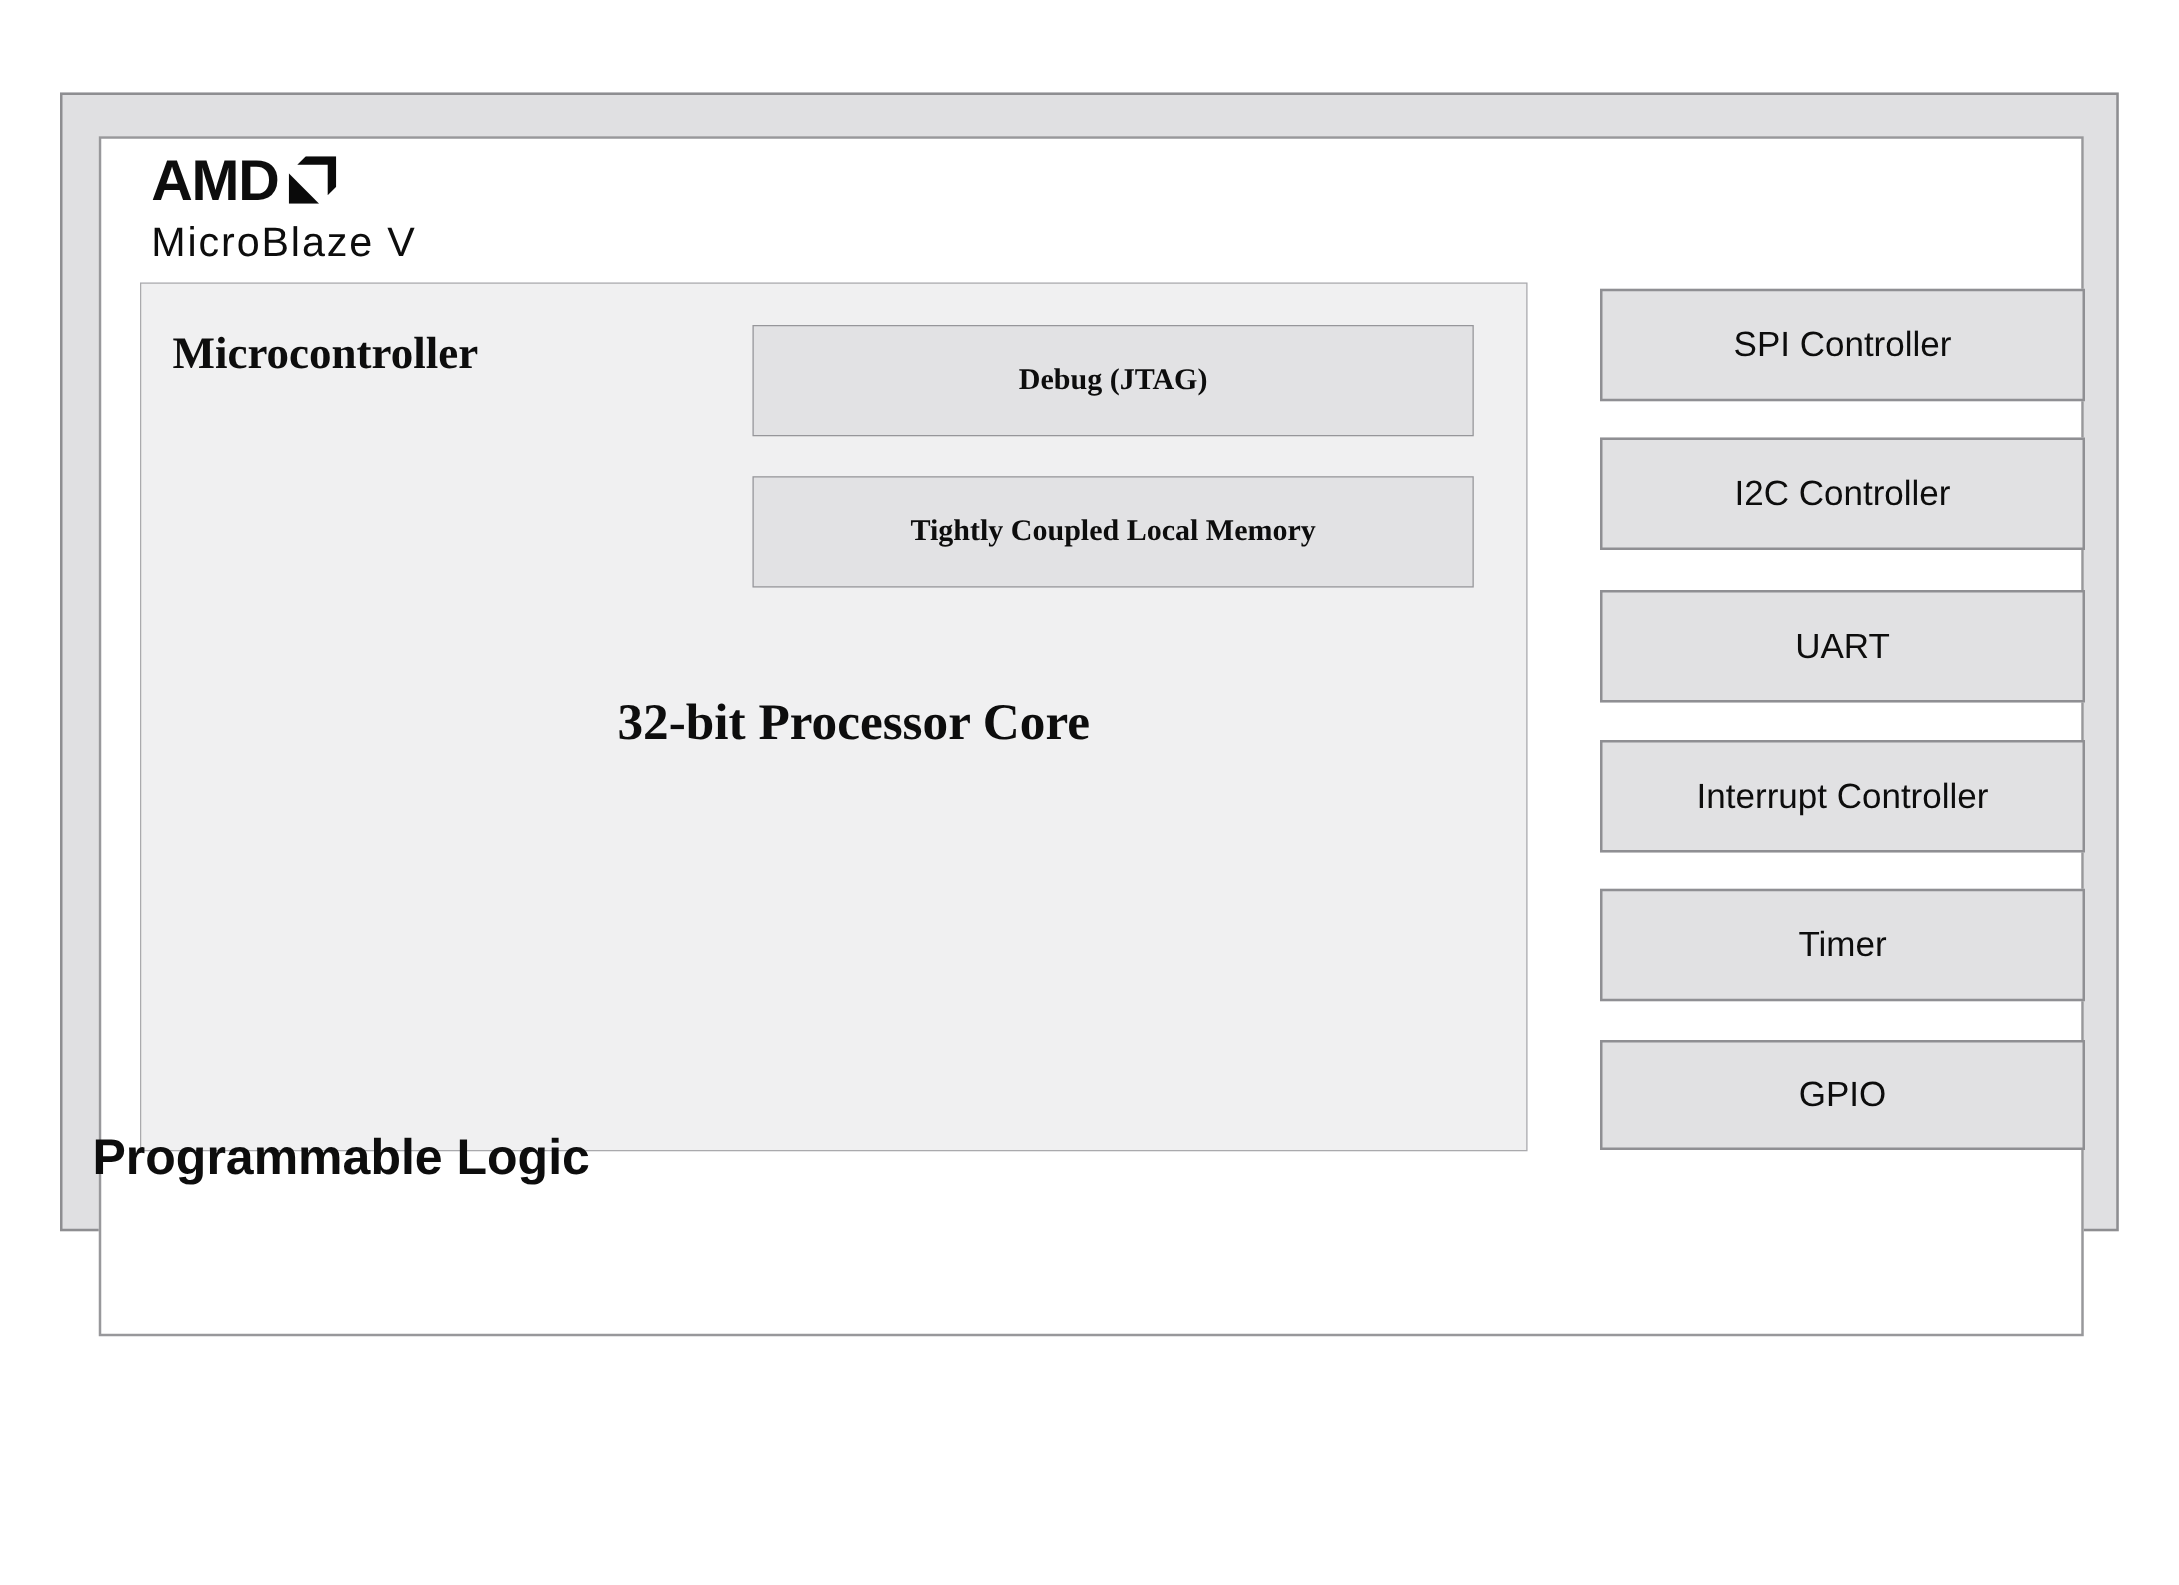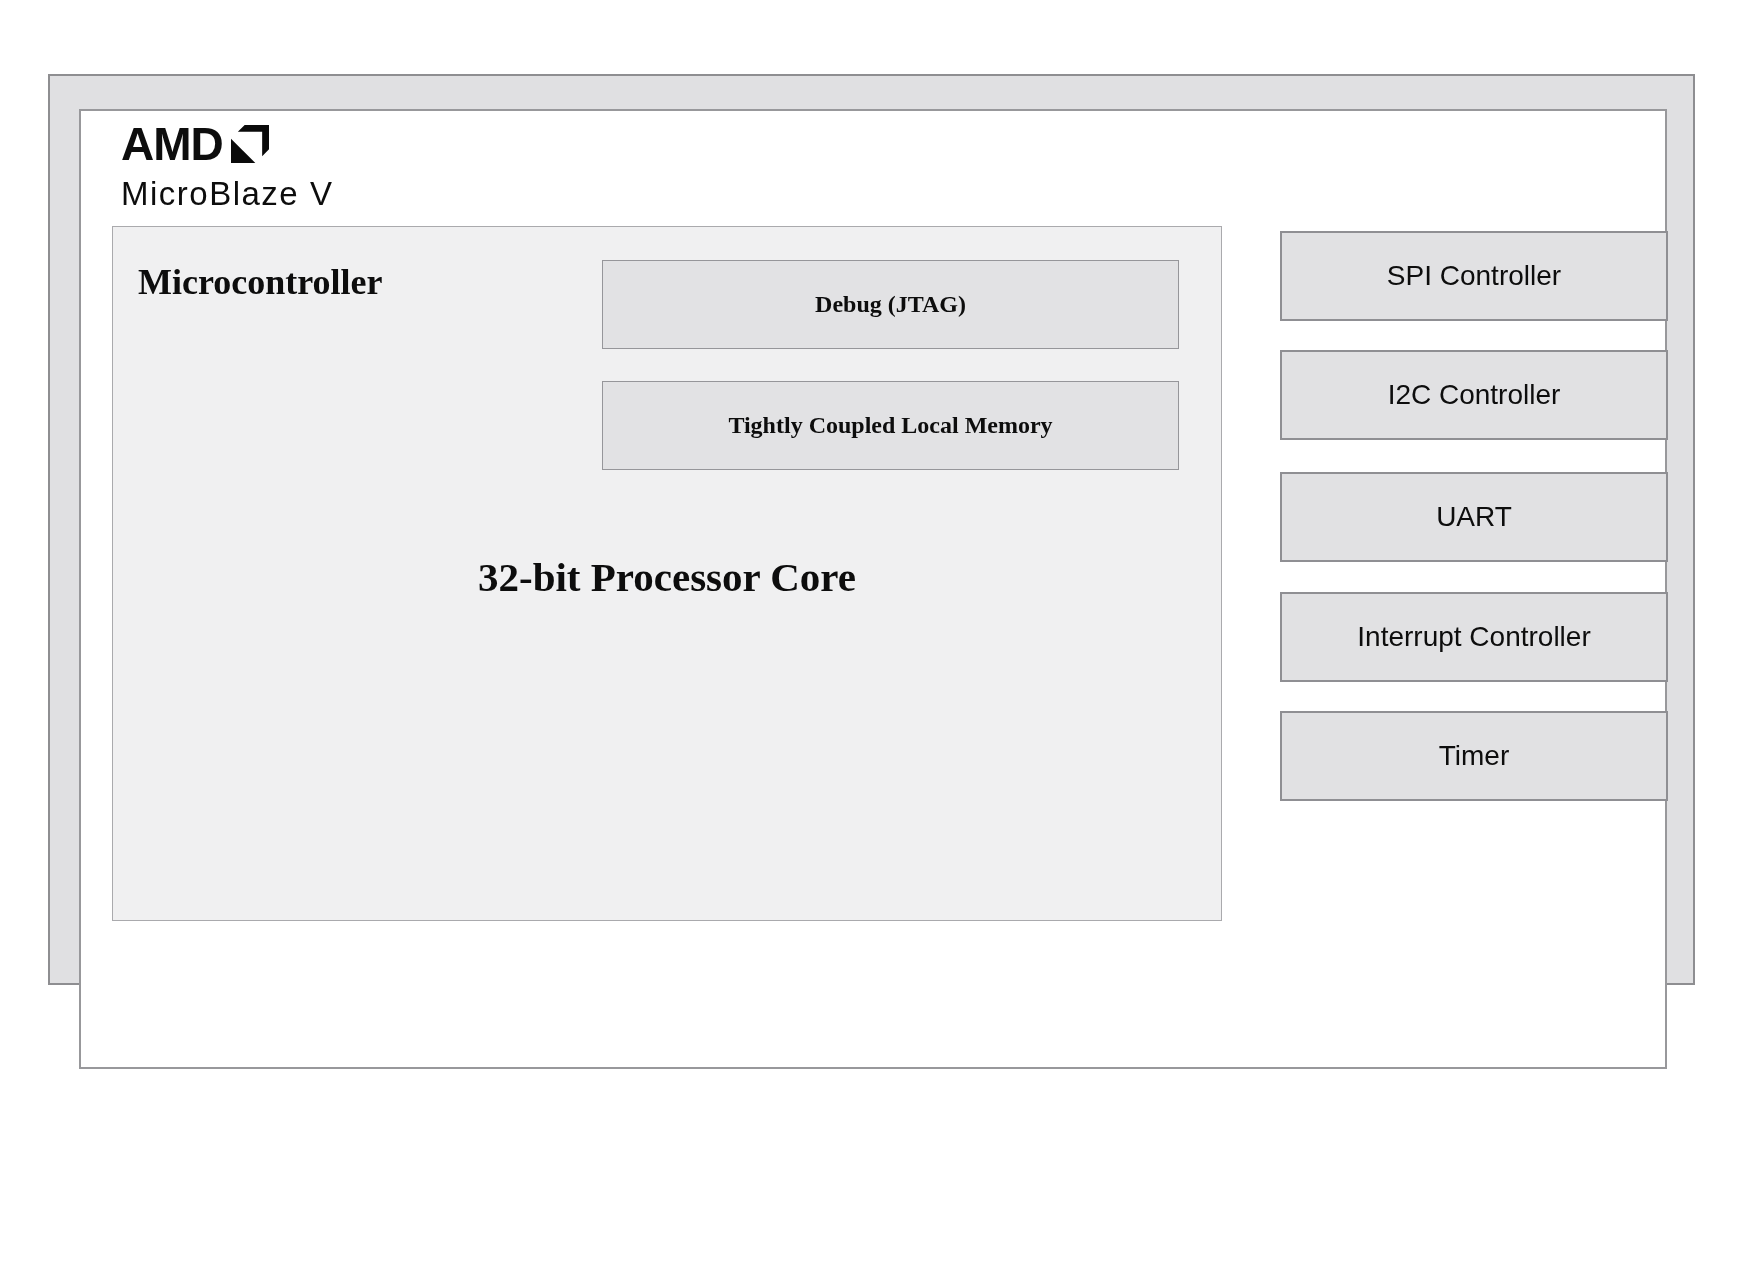--- a/index.html
+++ b/index.html
@@ -62,21 +62,21 @@
   }
   .sub-block{
     position:absolute;left:489px;width:577px;height:89px;
     background:var(--block-fill);border:1.5px solid var(--block-border);
     display:flex;align-items:center;justify-content:center;
     font-size:24px;font-weight:700;text-align:center;
   }
   .sub-block.debug{top:33px;}
   .sub-block.tclm{top:154px;}
   .core-label{
-    position:absolute;left:0;top:326px;width:100%;text-align:center;
+    position:absolute;left:16px;top:326px;width:100%;text-align:center;
     font-size:41px;font-weight:700;
   }
 
   
   .periph-col{position:absolute;left:1199px;top:120px;width:388px;height:689px;}
   .periph-box{
     position:absolute;left:0;width:388px;height:90px;
     background:var(--periph-fill);border:2px solid var(--periph-border);
     display:flex;align-items:center;justify-content:center;
     font-size:28px;font-weight:400;text-align:center;
@@ -114,19 +114,21 @@
         <div class="sub-block tclm">Tightly Coupled Local Memory</div>
         <div class="core-label">32-bit Processor Core</div>
       </div>
 
       <div class="periph-col">
         <div class="periph-box">SPI Controller</div>
         <div class="periph-box">I2C Controller</div>
         <div class="periph-box">UART</div>
         <div class="periph-box">Interrupt Controller</div>
         <div class="periph-box">Timer</div>
+        <div class="periph-box">GPIO</div>
       </div>
 
     </div>
 
+    <div class="outer-label">Programmable Logic</div>
   </div>
 
 </div>
 
 </body></html>

